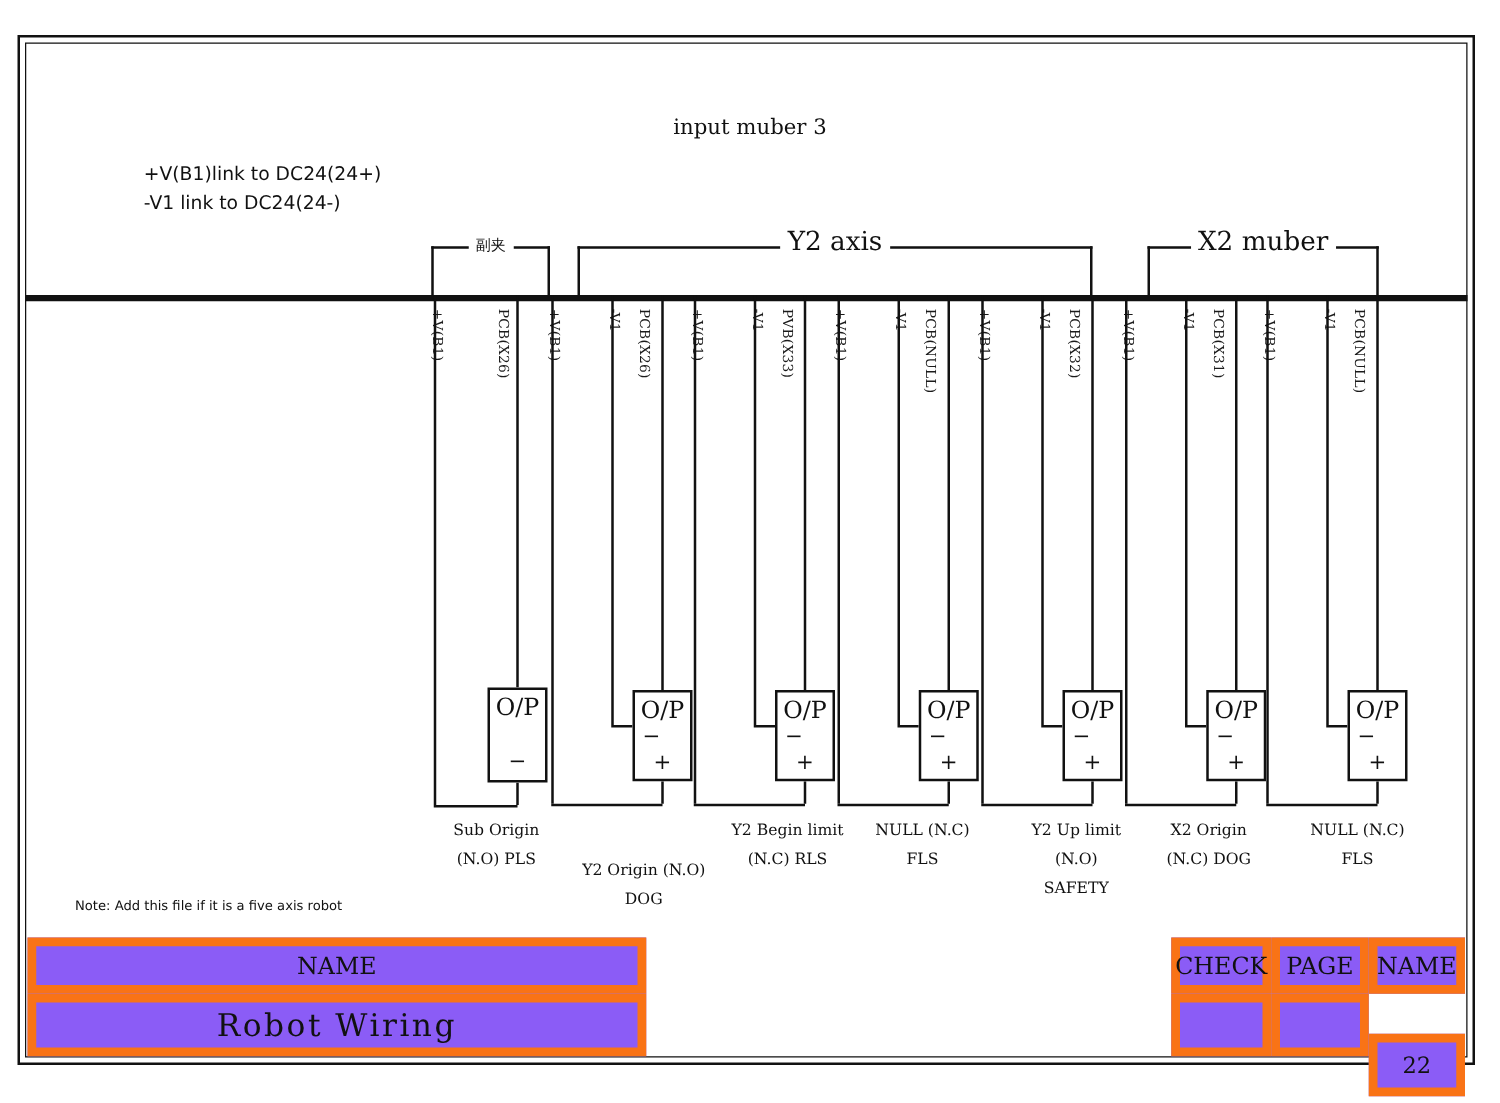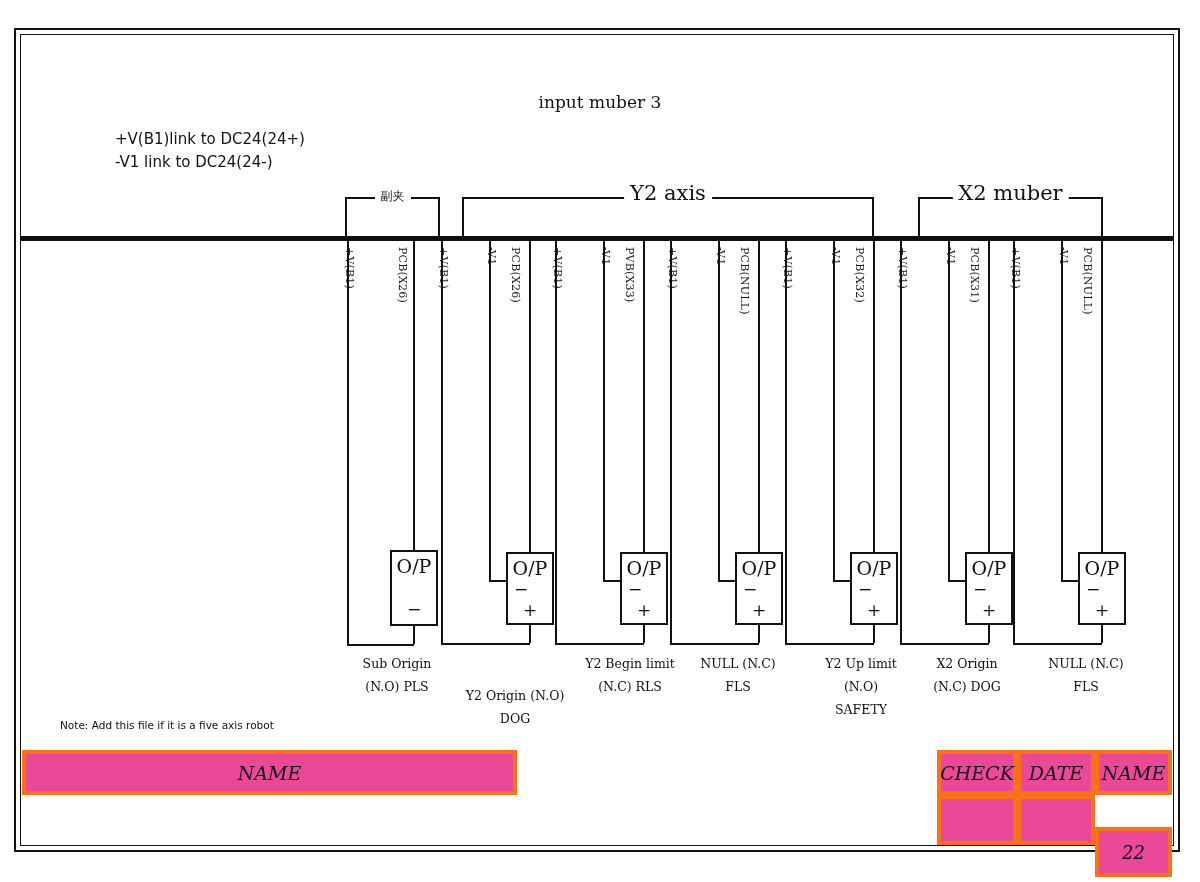--- a/index.html
+++ b/index.html
@@ -75,21 +75,21 @@
     position:absolute;left:115px;top:128px;
     font-size:15px;line-height:1.55;font-family:"DejaVu Sans",sans-serif;color:#111;
   }
   #bottomnote{
     position:absolute;left:60px;top:719px;
     font-size:10.5px;font-family:"DejaVu Sans",sans-serif;color:#111;
   }
 
   
   #tblock{position:absolute;left:22px;top:750px;width:1150px;height:95px;}
-  #tblock .cell{position:absolute;box-sizing:border-box;border:4px solid #f97316;display:flex;align-items:center;justify-content:center;background:#ec4899;font-style:italic;}
+  #tblock .cell{position:absolute;box-sizing:border-box;border:7px solid #f97316;display:flex;align-items:center;justify-content:center;background:#8b5cf6;}
   .hdr{font-size:19px;font-family:"DejaVu Serif",serif;}
   .val-name{font-size:25px;letter-spacing:2px;font-family:"DejaVu Serif",serif;}
   .val-no{font-size:14px;font-family:"DejaVu Serif",serif;}
   .val-pg{font-size:18px;font-family:"DejaVu Serif",serif;margin-top:32px;}
 </style>
 </head>
 <body>
 
 <div id="sheet">
 
@@ -233,21 +233,22 @@
 (N.C) DOG</div>
       <div class="devlabel" style="left: 1030px; top: 652px; width: 112px;">NULL (N.C)
 FLS</div>
     </div>
 
   <div id="bottomnote">Note: Add this file if it is a five axis robot</div>
 
   <div id="tblock">
     <div class="cell hdr" style="left:0;top:0;width:495px;height:45px">NAME</div>
     <div class="cell hdr" style="left:915px;top:0;width:80px;height:45px">CHECK</div>
-    <div class="cell hdr" style="left:995px;top:0;width:78px;height:45px">DATE</div>
+    <div class="cell hdr" style="left:995px;top:0;width:78px;height:45px">PAGE</div>
     <div class="cell hdr" style="left:1073px;top:0;width:77px;height:45px">NAME</div>
 
+    <div class="cell val-name" style="left:0;top:45px;width:495px;height:50px">Robot Wiring</div>
     <div class="cell val-no" style="left:915px;top:45px;width:80px;height:50px"></div>
     <div class="cell val-no" style="left:995px;top:45px;width:78px;height:50px"></div>
     <div class="cell val-pg" style="left:1073px;top:45px;width:77px;height:50px">22</div>
   </div>
 
 </div>
 
 </body></html>

